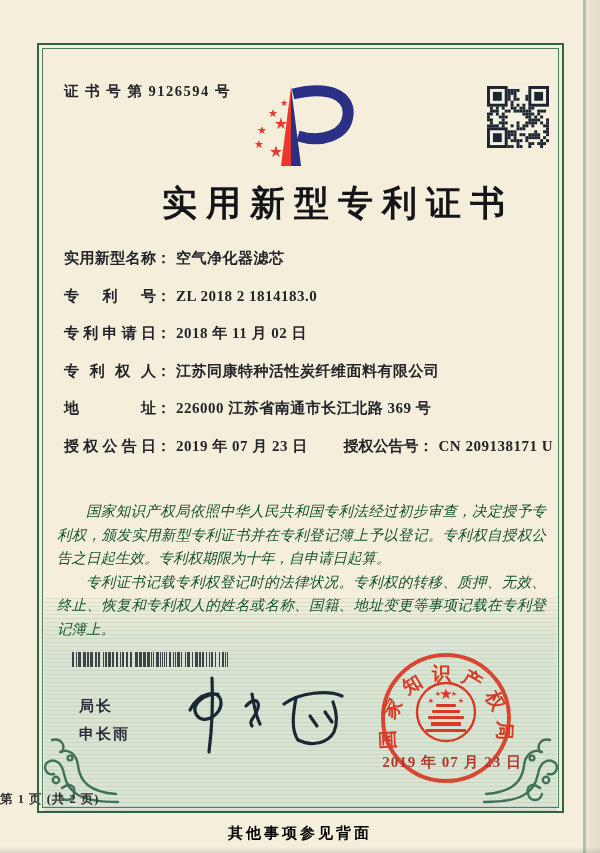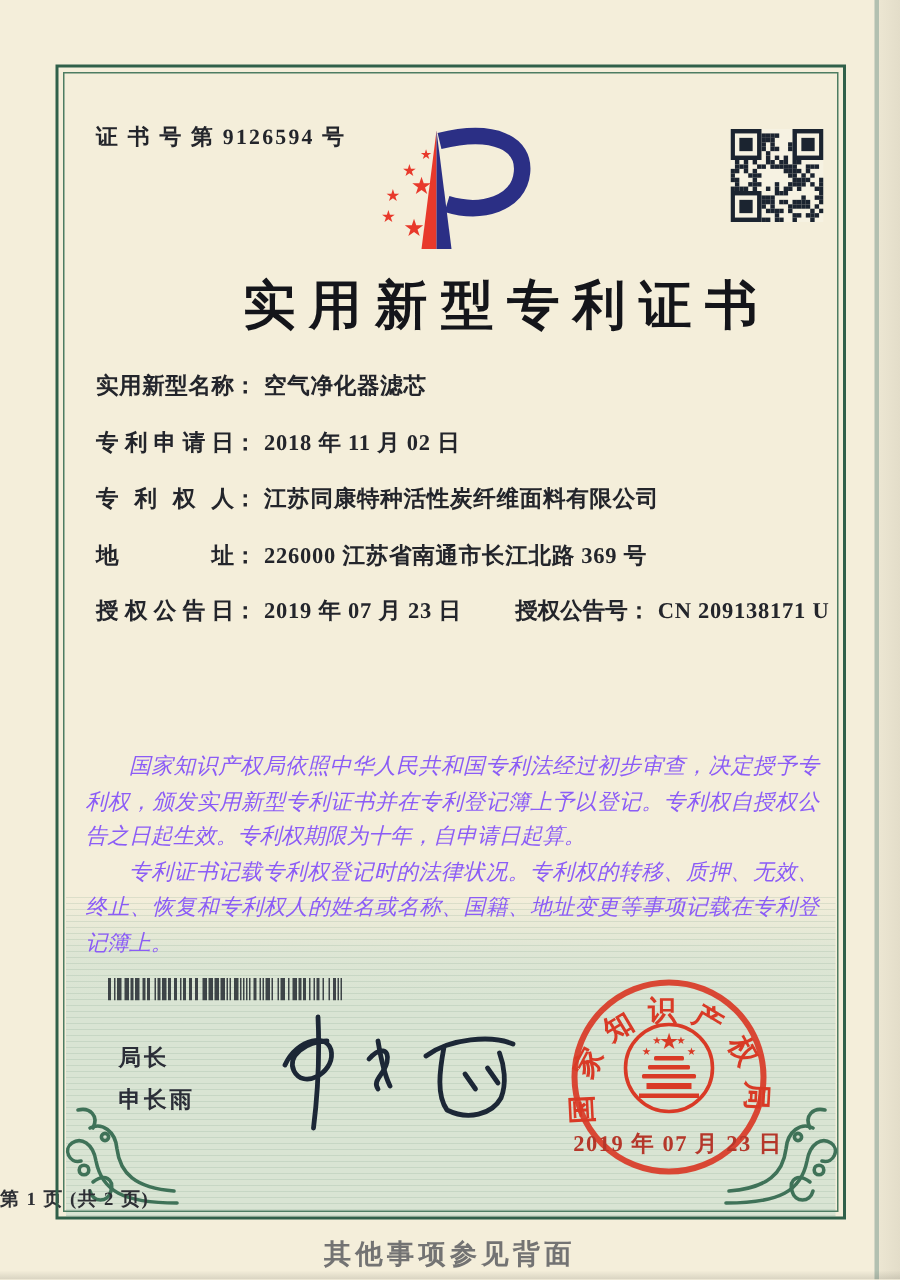--- a/index.html
+++ b/index.html
@@ -31,36 +31,36 @@
   .frow{margin-bottom:14.5px;font-size:15px;line-height:23px;font-weight:600;
     color:#23252b;white-space:nowrap;}
   .flabel{display:inline-block;width:92px;text-align:justify;text-align-last:justify;
     vertical-align:top;}
   .fcolon{display:inline-block;}
   .fvalue{margin-left:5px;letter-spacing:.5px;}
   .dual .pair2{margin-left:32px;}
   .dual .flabel2{display:inline-block;}
   
   .bodytext{position:absolute;left:57px;top:500px;width:489px;z-index:3;
-    font-size:14.5px;line-height:23.5px;text-align:justify;color:#8b5cf6;
+    font-size:14.5px;line-height:23.5px;text-align:justify;color:#14532d;
     font-style:italic;}
   .bodytext p{margin:0;text-indent:2em;}
   
   .barcode{position:absolute;left:72px;top:652px;width:158px;height:15px;z-index:3;}
   .sig-block{position:absolute;left:79px;top:692px;z-index:3;font-size:15px;
     font-weight:600;color:#2b2e38;letter-spacing:2px;line-height:28px;
     font-family:"Liberation Sans","DejaVu Sans",sans-serif;}
   .signature{position:absolute;left:168px;top:668px;z-index:3;}
   .seal{position:absolute;left:376px;top:648px;z-index:3;}
   .seal-date{position:absolute;left:362px;top:753px;width:180px;z-index:4;
     font-size:15px;font-weight:600;color:#b5372a;letter-spacing:1px;text-align:center;}
   .page-footer{position:absolute;left:0;top:791px;width:600px;
     z-index:3;font-size:12.5px;font-weight:600;color:#2e3035;letter-spacing:1px;}
   .back-note{position:absolute;left:0;top:824px;width:600px;text-align:center;
-    z-index:3;font-size:18px;font-weight:700;color:#737373;letter-spacing:3px;}
+    z-index:3;font-size:15px;font-weight:700;color:#000000;letter-spacing:3px;}
   .corner{position:absolute;z-index:3;}
   .corner.bl{left:42px;top:732px;}
   .corner.br{right:40px;top:732px;transform:scaleX(-1);}
   
   .scan-right{position:absolute;right:14px;top:0;width:3px;height:853px;
     background:#8fa79a;opacity:.65;z-index:6;}
   .scan-right2{position:absolute;right:0;top:0;width:14px;height:853px;
     background:linear-gradient(90deg,#ece6d2,#e3ddc9);z-index:6;}
   .scan-bottom{position:absolute;left:0;bottom:0;width:600px;height:6px;
     background:linear-gradient(180deg,rgba(0,0,0,0),rgba(90,90,80,.18));z-index:6;}
@@ -241,20 +241,23 @@
       <rect x="18" y="20" width="1" height="1" fill="#1b2430"></rect>
     </svg>
 
   <div class="title">实用新型专利证书</div>
 
   <div class="fields">
     <div class="frow">
       <span class="flabel">实用新型名称</span><span class="fcolon">：</span><span class="fvalue">空气净化器滤芯</span>
     </div>
     <div class="frow">
+      <span class="flabel">专利号</span><span class="fcolon">：</span><span class="fvalue">ZL 2018 2 1814183.0</span>
+    </div>
+    <div class="frow">
       <span class="flabel">专利申请日</span><span class="fcolon">：</span><span class="fvalue">2018 年 11 月 02 日</span>
     </div>
     <div class="frow">
       <span class="flabel">专利权人</span><span class="fcolon">：</span><span class="fvalue">江苏同康特种活性炭纤维面料有限公司</span>
     </div>
     <div class="frow">
       <span class="flabel">地址</span><span class="fcolon">：</span><span class="fvalue">226000 江苏省南通市长江北路 369 号</span>
     </div>
     <div class="frow dual">
       <span class="pair1"><span class="flabel">授权公告日</span><span class="fcolon">：</span><span class="fvalue">2019 年 07 月 23 日</span></span>

